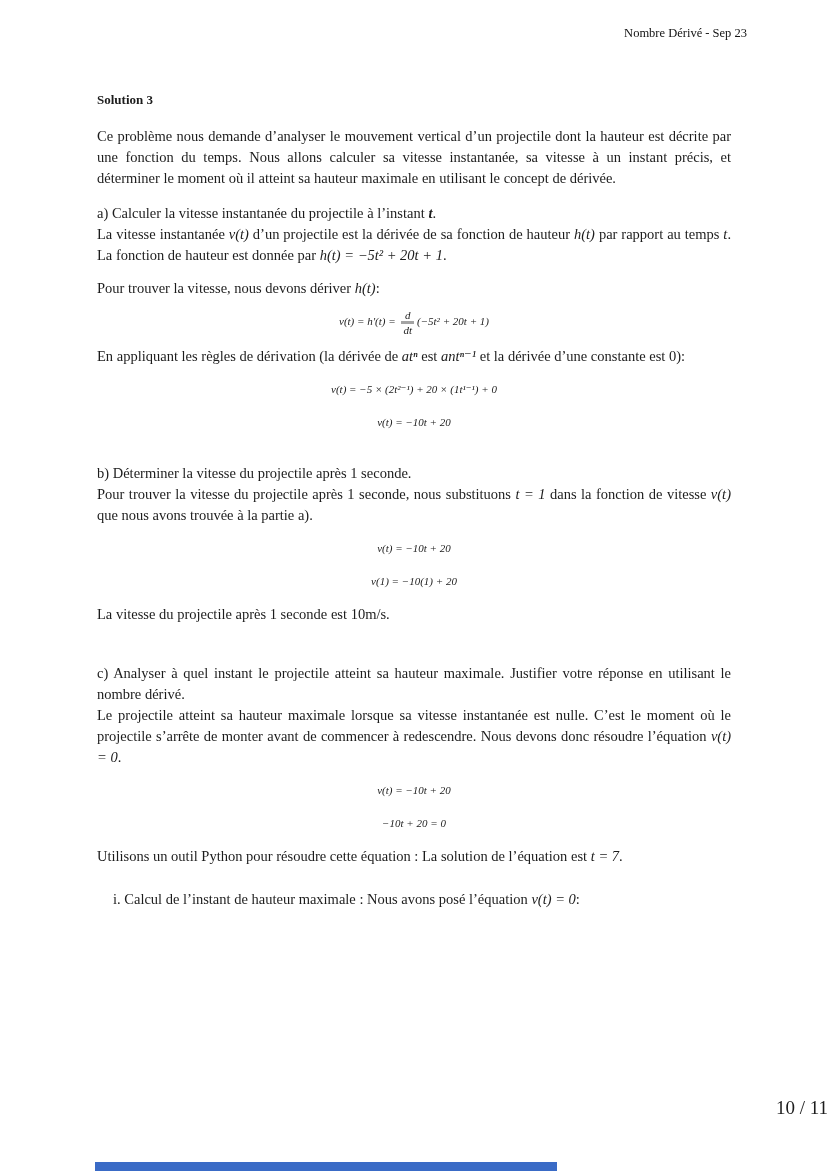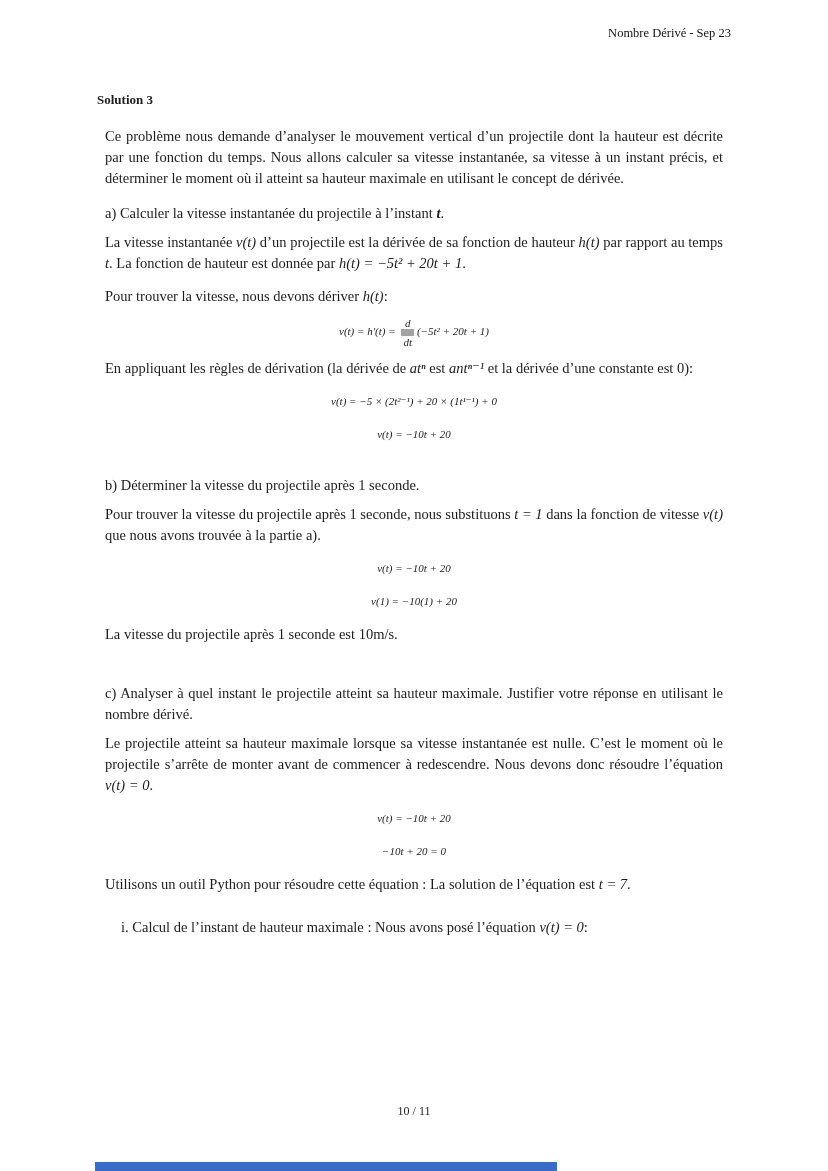--- a/index.html
+++ b/index.html
@@ -11,21 +11,21 @@
     height: 1171px;
     background: #ffffff;
     font-family: "Liberation Serif", "DejaVu Serif", serif;
     color: #1c1c1c;
     overflow: hidden;
   }
 
   .header-right {
     position: absolute;
     top: 26px;
-    right: 97px;
+    right: 81px;
     font-size: 12.5px;
     color: #111111;
   }
 
   .content {
     position: absolute;
     top: 0;
     left: 97px;
     width: 634px;
     padding-top: 92px;
@@ -34,21 +34,21 @@
   .title {
     font-size: 13px;
     font-weight: 700;
     margin: 0 0 18px 0;
   }
 
   .para {
     font-size: 14.5px;
     line-height: 21px;
     text-align: justify;
-    margin: 8px;
+    margin: 0;
   }
   .gap-s { margin-top: 12px; }
   .gap-xs { margin-top: 10px; }
 
   .section-a { margin-top: 14px; }
   .section-b { margin-top: 30px; }
   .section-c { margin-top: 38px; }
 
   .equation {
     font-size: 11px;
@@ -60,35 +60,35 @@
   .equation.with-frac { margin: 10px 0; }
 
   .frac {
     display: inline-flex;
     flex-direction: column;
     align-items: center;
     vertical-align: middle;
     line-height: 1.1;
     margin: 0 3px;
   }
-  .frac .den { border-top: 7px solid #a3a3a3; padding: 0 2px; }
+  .frac .den { border-top: 3px solid #a3a3a3; padding: 0 2px; }
   .frac .num { padding: 0 2px; }
 
   .item {
     margin-top: 22px;
     padding-left: 16px;
   }
 
   .footer {
     position: absolute;
     bottom: 52px;
     left: 0;
     width: 100%;
-    text-align: center;
-    font-size: 12px;
+    text-align: right;
+    font-size: 19px;
     color: #1c1c1c;
   }
 
   .bottom-bar {
     position: absolute;
     left: 95px;
     bottom: 0;
     width: 462px;
     height: 9px;
   }

